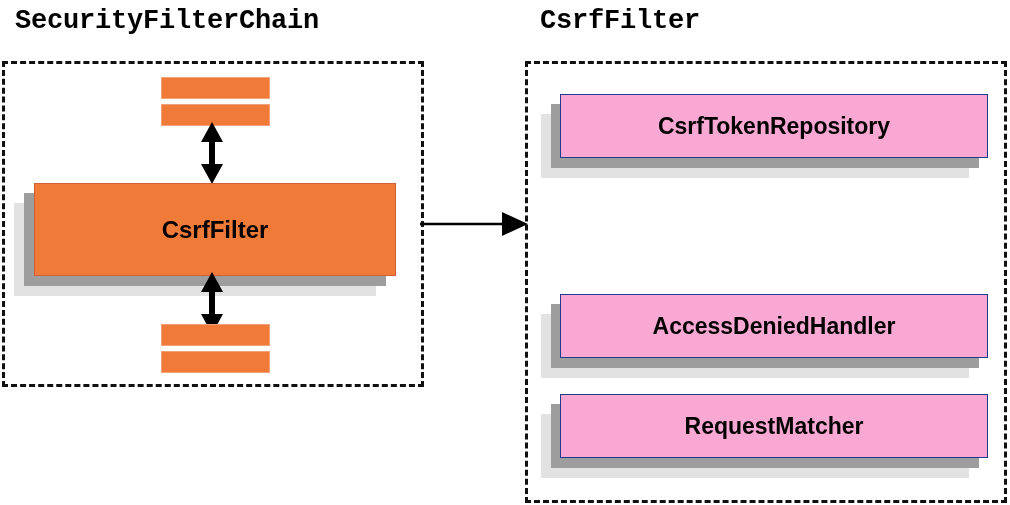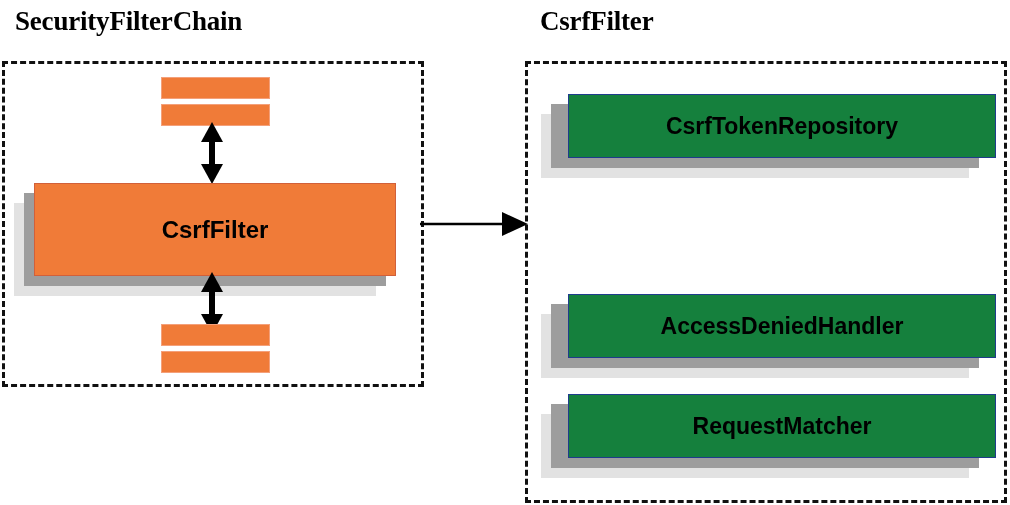--- a/index.html
+++ b/index.html
@@ -17,21 +17,21 @@
   .stage {
     position: absolute;
     left: 0; top: 0;
     width: 1010px;
     height: 505px;
   }
 
   
   .panel-title {
     position: absolute;
-    font-family: Liberation Serif, serif;
+    font-family: Liberation Mono, monospace;
     font-weight: bold;
     font-size: 27px;
     line-height: 27px;
     color: #000000;
     white-space: nowrap;
     letter-spacing: -0.2px;
   }
   #title-left  { left: 15px;  top: 8px; }
   #title-right { left: 540px; top: 8px; }
 
@@ -128,27 +128,26 @@
     width: 428px;
     height: 64px;
     background: #9D9D9D;
   }
   .blue-box {
     position: absolute;
     left: 19px;
     top: 0px;
     width: 428px;
     height: 64px;
-    background: #15803d;
+    background: #f9a8d4;
     border: 1px solid #1F3C8C;
     box-sizing: border-box;
     display: flex;
     align-items: center;
     justify-content: center;
-    margin-left: 8px;
   }
   .blue-box-label {
     font-family: "Liberation Sans", sans-serif;
     font-weight: bold;
     font-size: 23px;
     color: #000000;
     white-space: nowrap;
   }
 
   

